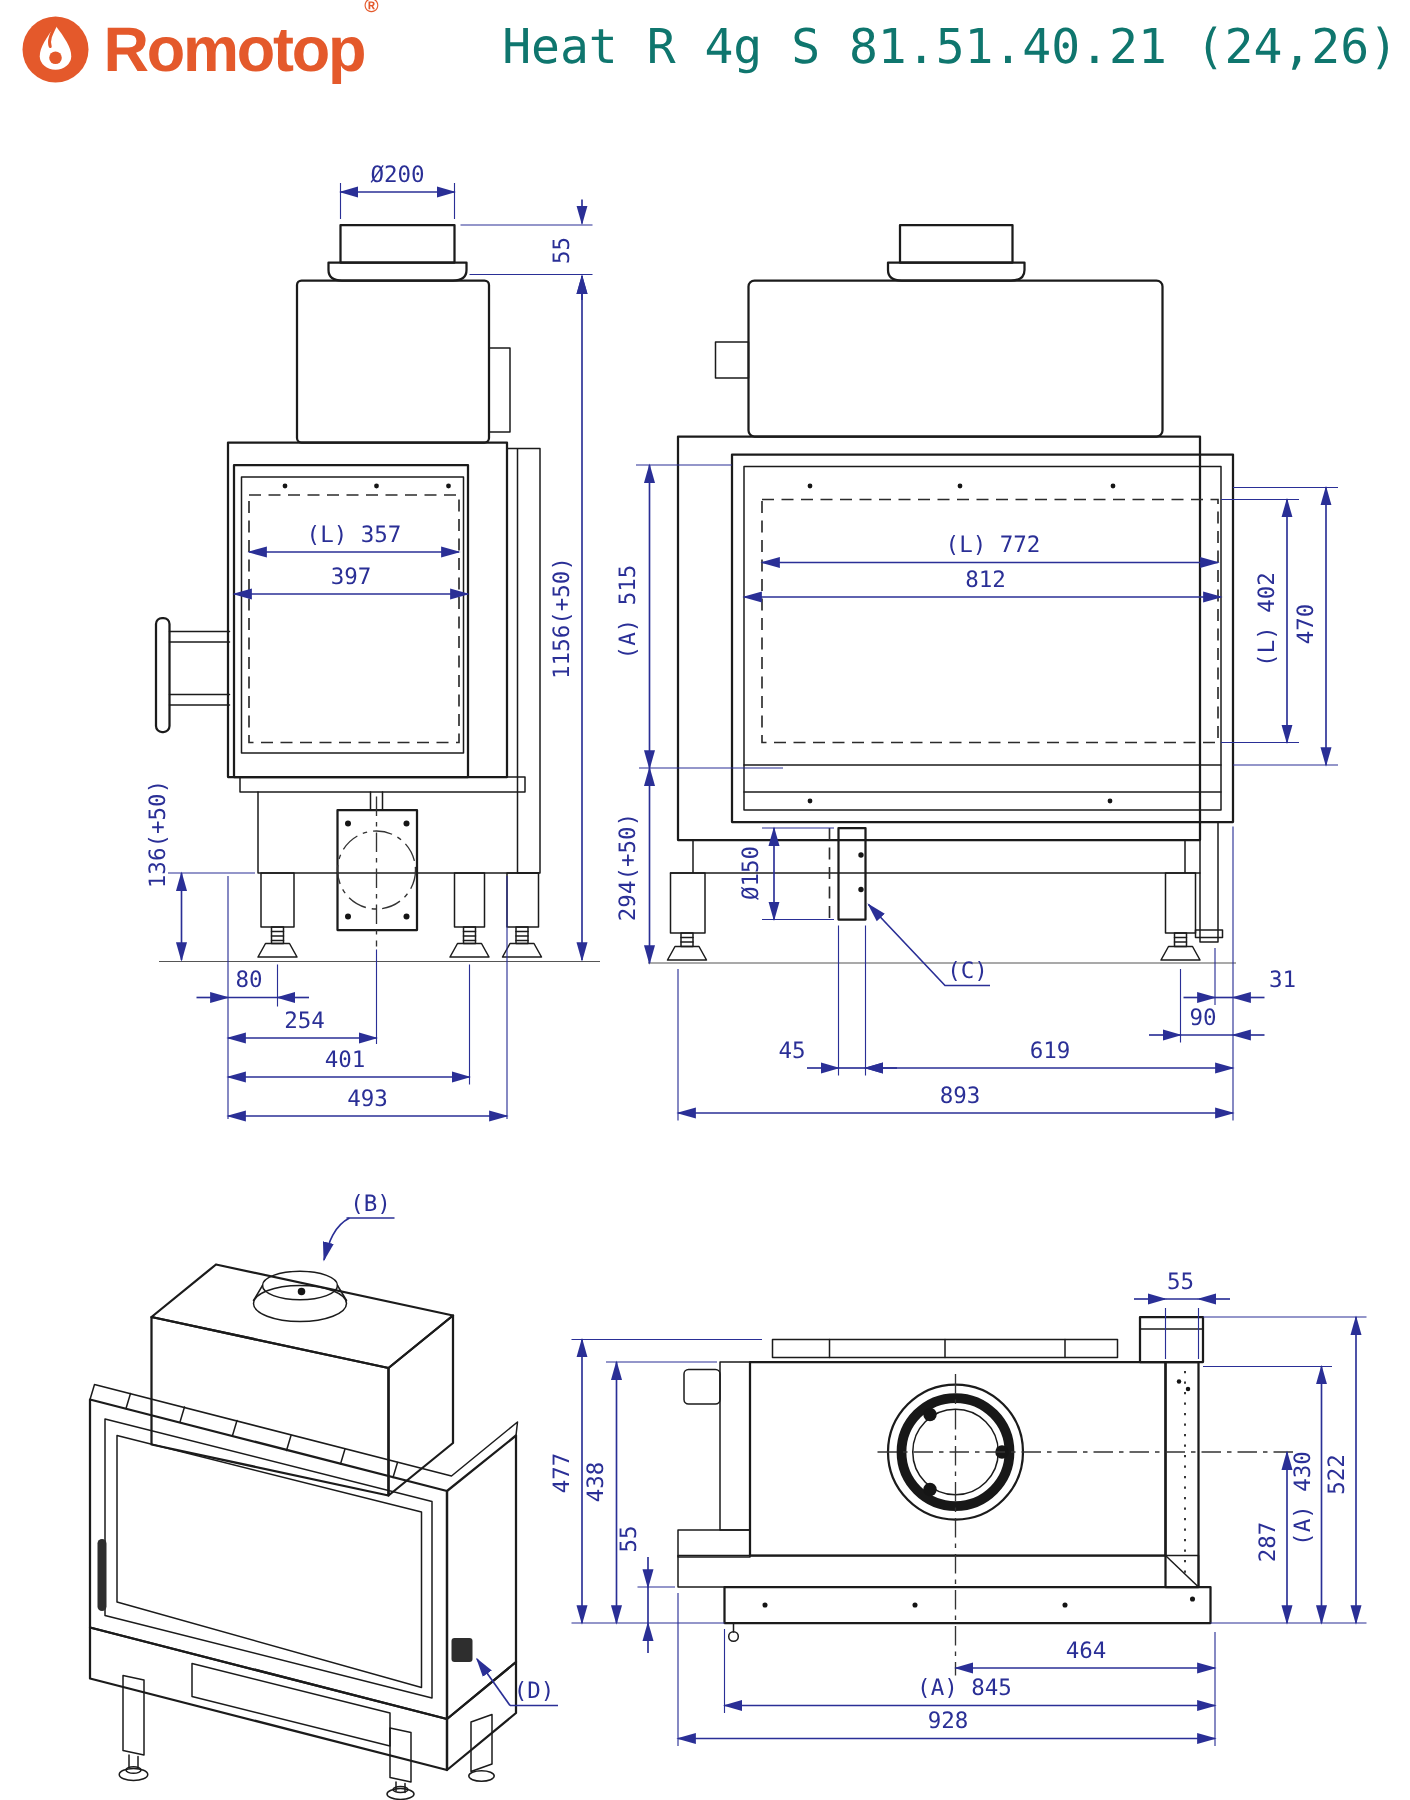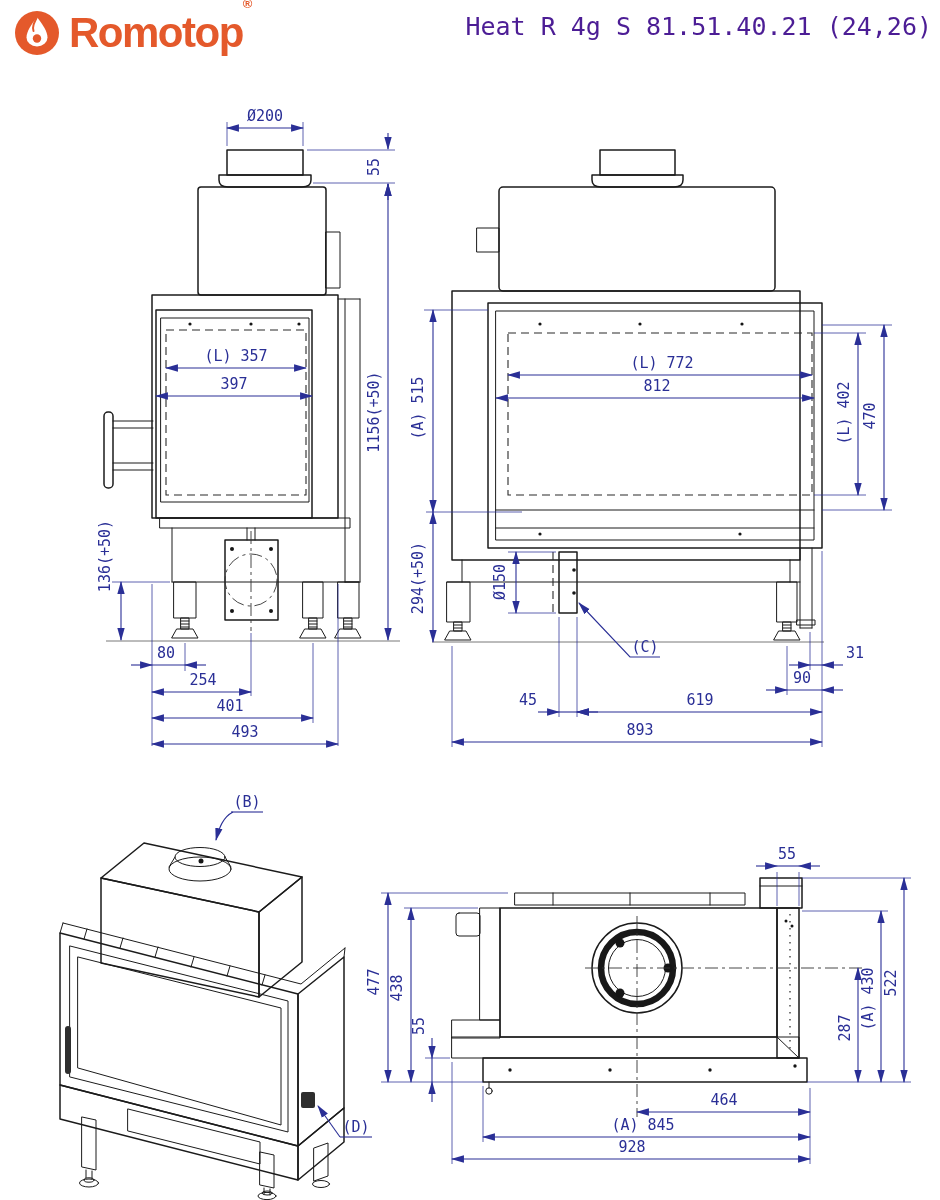--- a/index.html
+++ b/index.html
@@ -4,21 +4,21 @@
 <style>
   html,body{margin:0;padding:0;background:#ffffff;}
   #page{position:relative;width:940px;height:1200px;background:#fff;overflow:hidden;
         font-family:"Liberation Sans",sans-serif;}
   
   #logo{position:absolute;left:14px;top:10px;display:flex;align-items:center;gap:9px;}
   #brand{font-family:"Liberation Sans",sans-serif;font-weight:bold;font-size:42px;
          letter-spacing:-1.5px;color:#e4592b;line-height:1;}
   #reg{font-size:13px;color:#e4592b;vertical-align:top;position:relative;top:-16px;font-weight:bold;}
   #title{position:absolute;right:8px;top:12px;font-family:"DejaVu Sans Mono",monospace;
-         font-size:25px;color:#4c1d95;white-space:nowrap;}
+         font-size:32px;color:#0f766e;white-space:nowrap;}
   
   .o  {fill:none;stroke:#1b1b1b;stroke-width:1.5;stroke-linejoin:round;stroke-linecap:round;}
   .o2 {fill:none;stroke:#1b1b1b;stroke-width:1;stroke-linejoin:round;stroke-linecap:round;}
   .dsh{fill:none;stroke:#2b2b2b;stroke-width:1.1;stroke-dasharray:8 5;}
   .cl {fill:none;stroke:#333;stroke-width:.9;stroke-dasharray:13 4 3 4;}
   .dim{fill:none;stroke:#2a2f96;stroke-width:1.1;}
   .ext{fill:none;stroke:#2a2f96;stroke-width:.75;}
   .fl {fill:none;stroke:#555;stroke-width:.8;}
   .dt {fill:#2a2f96;font-family:"DejaVu Sans Mono",monospace;font-size:15px;text-anchor:middle;}
   .bolt{fill:#151515;}

